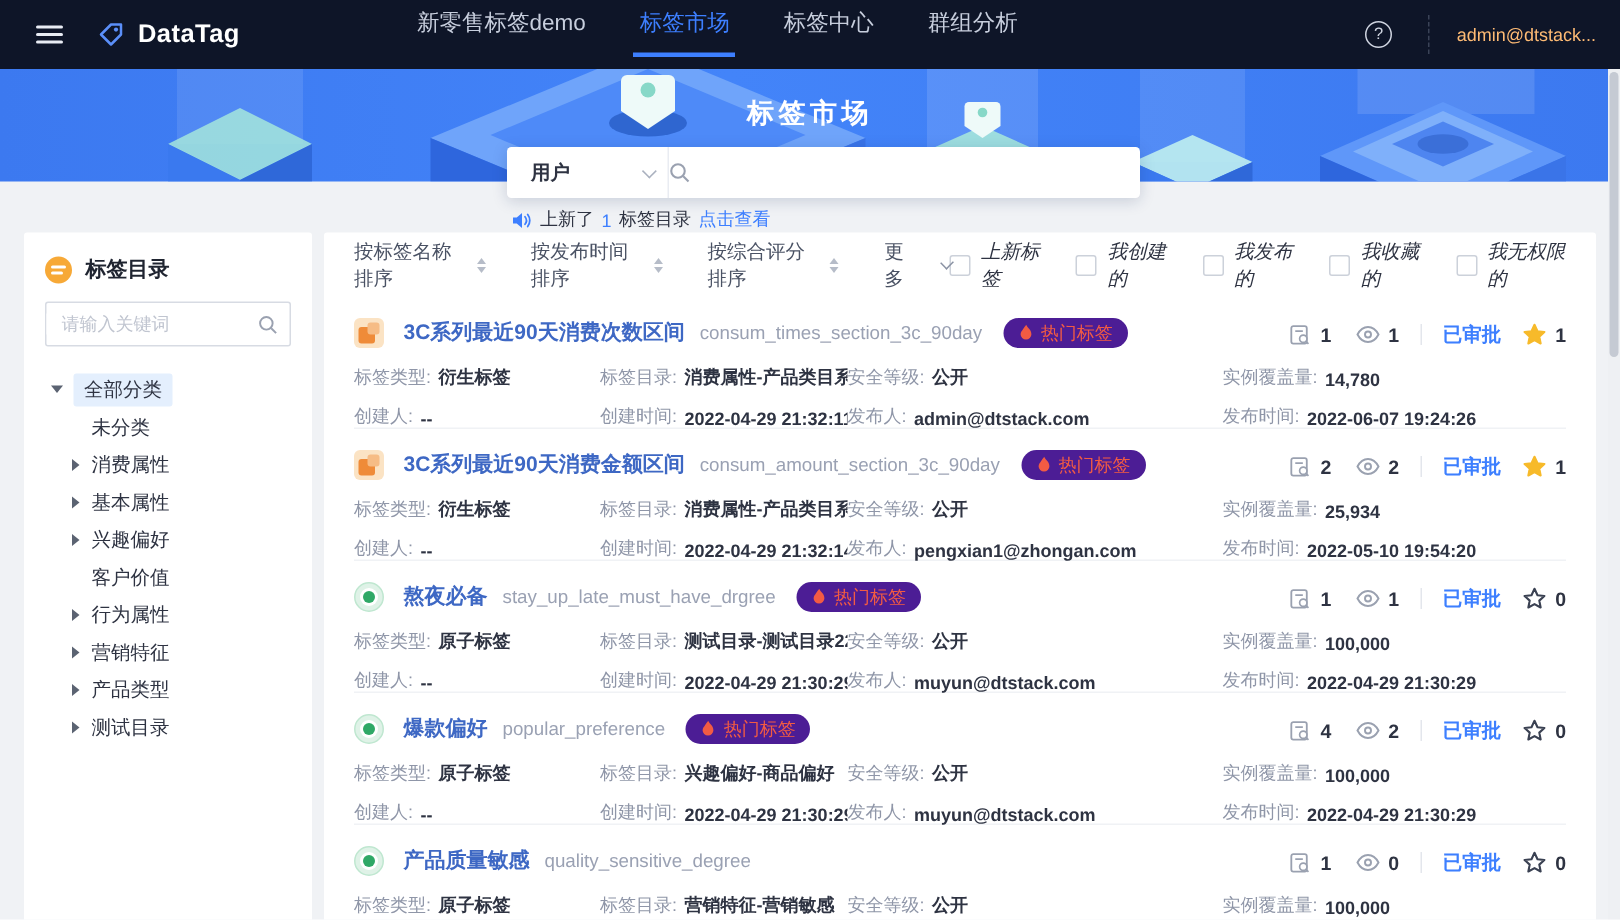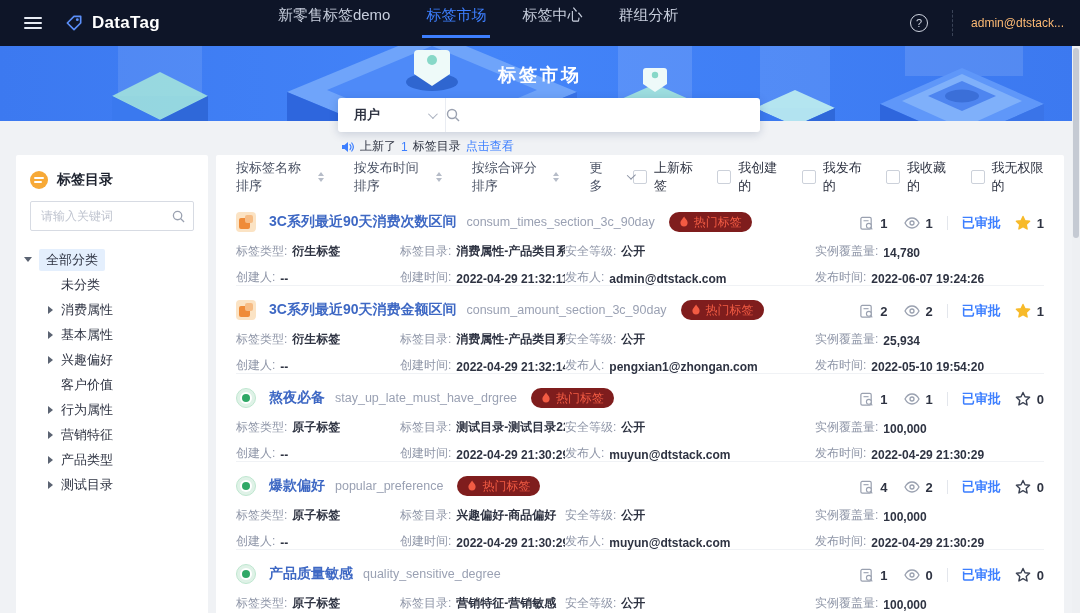--- a/index.html
+++ b/index.html
@@ -63,57 +63,57 @@
   .cat-icon::before, .cat-icon::after { content:""; position:absolute; left:4px; right:4px; height:2px; background:#fff; border-radius:1px; }
   .cat-icon::before { top:6px; } .cat-icon::after { top:10px; right:6px; }
   .sb-title { font-size:14px; font-weight:bold; color:#1f2430; margin-left:9px; }
   .sb-search { margin:0 14px 10px 14px; height:30px; border:1px solid #d7dbe3; border-radius:2px;
     display:flex; align-items:center; background:#fff; }
   .sb-search input { flex:1; border:none; outline:none; font-size:12px; padding:0 6px 0 10px; font-family:inherit; color:#2e3342; min-width:0; }
   .sb-search input::placeholder { color:#c0c5d0; }
   .sb-search .mag { margin-right:8px; }
   .tree { font-size:13px; color:#2e3342; padding-top:6px; }
   .tree-row { height:25px; display:flex; align-items:center; cursor:pointer; }
-  .tree-root { padding-left:8px; }
+  .tree-root { padding-left:18px; }
   .tree-child { padding-left:32px; }
   .tri-down { width:0; height:0; border-left:4px solid transparent; border-right:4px solid transparent;
     border-top:5px solid #5b6372; margin-right:7px; flex:none; }
   .tri-right { width:0; height:0; border-top:4px solid transparent; border-bottom:4px solid transparent;
     border-left:5px solid #5b6372; margin-right:8px; flex:none; }
   .tri-none { width:13px; flex:none; }
   .root-label { background:#e4effd; padding:2px 7px; border-radius:2px; }
 
   
   .main { flex:1; background:#fff; border-radius:2px; margin-left:8px; padding:0 20px; overflow:hidden; }
   .toolbar { height:43px; display:flex; align-items:center; justify-content:space-between; }
   .sorts { display:flex; align-items:center; gap:30px; }
   .sort-item { display:flex; align-items:center; gap:6px; font-size:13px; color:#4a5264; cursor:pointer; }
   .carets { display:flex; flex-direction:column; gap:2px; }
   .carets .up { width:0;height:0;border-left:3.5px solid transparent;border-right:3.5px solid transparent;border-bottom:4px solid #b6bcc8; }
   .carets .dn { width:0;height:0;border-left:3.5px solid transparent;border-right:3.5px solid transparent;border-top:4px solid #b6bcc8; }
   .more { display:flex; align-items:center; gap:18px; font-size:13px; color:#4a5264; cursor:pointer; }
   .more .chev { border-color:#8a92a3; }
-  .filters { display:flex; align-items:center; gap:22px; }
+  .filters { display:flex; align-items:center; gap:22px;font-style:italic; }
   .filter { display:flex; align-items:center; gap:7px; font-size:13px; color:#2e3342; cursor:pointer; }
   .cbox { width:14px; height:14px; background:#fff; border:1px solid #ccd1da; border-radius:2px; flex:none; }
 
   
   .card { position:relative; height:88px; padding-top:13px; border-bottom:1px solid #f0f2f5; }
   .card-head { display:flex; align-items:center; height:22px; margin-bottom:9px; }
   .ticon { width:20px; height:20px; position:relative; flex:none; }
   .ticon.derived { background:#fbe3c4; border-radius:4px; }
   .ticon.derived::before { content:""; position:absolute; left:3px; bottom:3px; width:11px; height:11px; background:#ef8b38; border-radius:2px; }
   .ticon.derived::after { content:""; position:absolute; right:3px; top:3px; width:8px; height:8px; background:#f6bc85; border-radius:2px; }
   .ticon.atomic { background:#dff2e7; border:1px solid #bfe7d0; border-radius:50%; }
   .ticon.atomic::before { content:""; position:absolute; left:50%; top:50%; width:8px; height:8px; margin:-4px 0 0 -4px;
     background:#2fa866; border-radius:50%; box-shadow:0 0 0 2px #fff; }
   .tag-title { font-size:14px; font-weight:bold; color:#3e68c4; margin-left:13px; cursor:pointer; }
   .tag-en { font-size:12.5px; color:#9aa1b3; margin-left:10px; }
   .hot { display:flex; align-items:center; gap:5px; height:20px; padding:0 10px; margin-left:14px;
-    background:#7f1d1d; border-radius:10px; font-size:12px; color:#f25b43; }
+    background:#4c1d95; border-radius:10px; font-size:12px; color:#f25b43; }
   .metrics { position:absolute; right:0; top:16px; display:flex; align-items:center; font-size:13px; color:#2e3342; }
   .metrics .cnt { margin:0 0 0 6px; font-weight:bold; }
   .metrics .gap { width:16px; }
   .m-divider { width:0; height:14px; border-left:1px solid #e3e6ec; margin:0 14px; }
   .approved { color:#3d7fff; font-size:13px; font-weight:bold; cursor:pointer; margin-right:14px; }
   .star { cursor:pointer; display:flex; align-items:center; }
   .star svg path { fill:none; stroke:#3a4152; stroke-width:1.4; stroke-linejoin:round; }
   .star.on svg path { fill:#f7ba2a; stroke:#f7ba2a; }
   .meta-row { display:grid; grid-template-columns:164px 165px 250px 1fr; font-size:12px; height:18px;
     align-items:center; margin-bottom:8px; }

